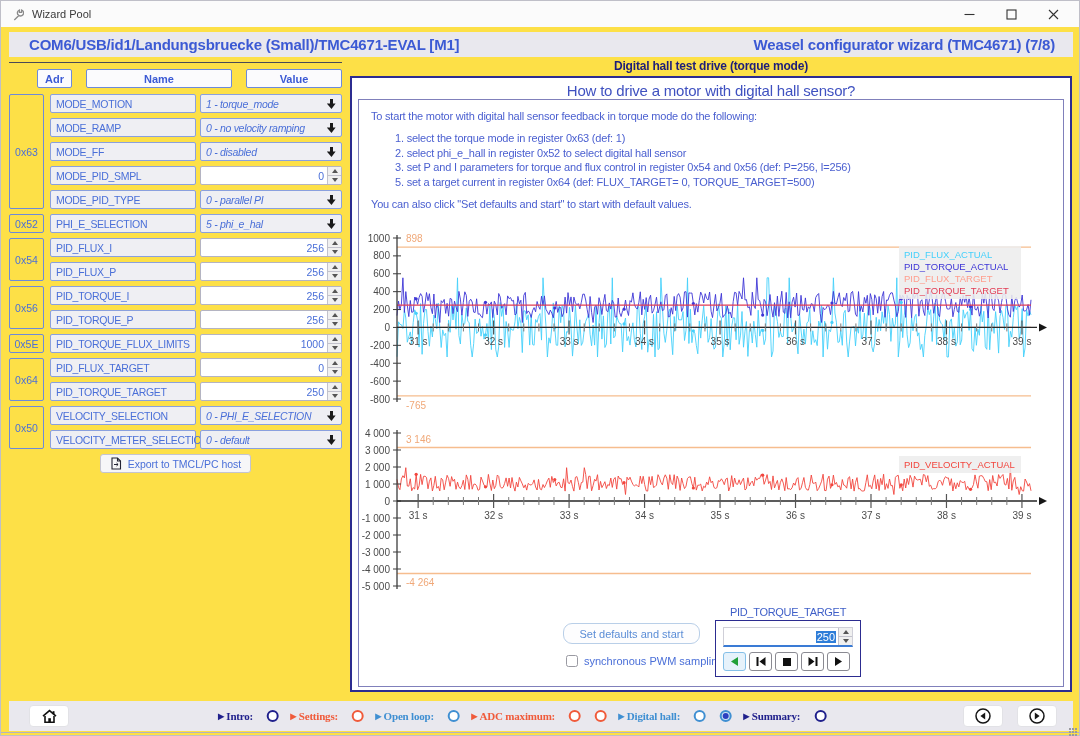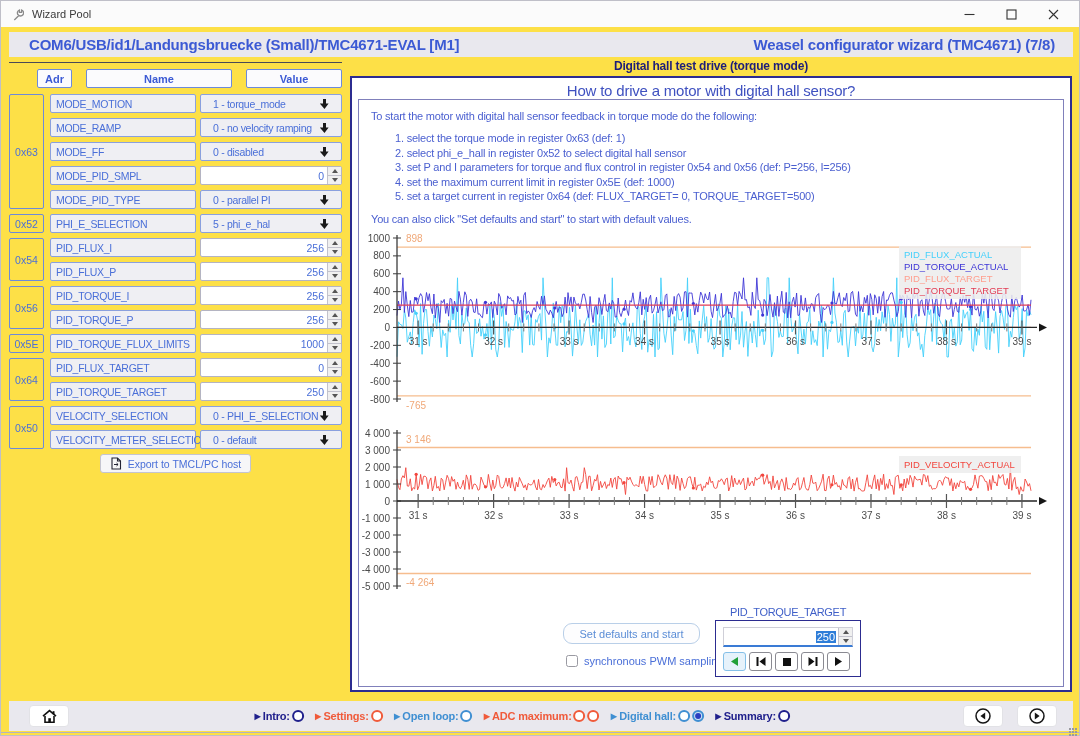--- a/index.html
+++ b/index.html
@@ -26,21 +26,21 @@
   .hcell { border:1px solid #6d8ada; background:#fbfbfd; border-radius:2px; height:19px; display:flex; align-items:center; justify-content:center; font-size:11px; font-weight:bold; color:#3c5ad4; }
   .c-adr { width:35px; flex:none; }
   .c-name { width:146px; flex:none; }
   .c-val { flex:1; }
   .tgroup { display:flex; gap:6px; margin-bottom:5px; }
   .adrcell { width:35px; flex:none; border:1px solid #6d8ada; border-radius:2px; display:flex; align-items:center; justify-content:center; font-size:10.5px; color:#4a6fd8; background:transparent; }
   .grows { flex:1; display:flex; flex-direction:column; gap:5px; }
   .trow { display:flex; gap:4px; height:19px; }
   .ncell { width:146px; flex:none; border:1px solid #8aa0de; border-radius:2px; background:#efeff3; font-size:10.5px; color:#4a6fd8; display:flex; align-items:center; padding-left:5px; letter-spacing:-0.3px; }
   .vcell { flex:1; border-radius:2px; font-size:10.5px; color:#4a6fd8; display:flex; align-items:center; }
-  .vcell.dd { border:1px solid #8aa0de; background:#efeff3; padding:0 12px; cursor:default; }
+  .vcell.dd { border:1px solid #8aa0de; background:#efeff3; padding:0 5px; cursor:default;font-style:italic; }
   .vcell.dd .vtext { flex:1; letter-spacing:-0.3px; }
   .vcell.sp { border:1px solid #b4b4c2; background:#ffffff; padding-left:4px; }
   .vcell.sp .vnum { flex:1; text-align:right; padding-right:3px; }
   .spinner { width:14px; height:100%; display:flex; flex-direction:column; border-left:1px solid #c2c2cc; flex:none; }
   .sbtn { flex:1; background:#f0f0f0; display:flex; align-items:center; justify-content:center; }
   .sbtn + .sbtn { border-top:1px solid #c2c2cc; }
   .tri-up { width:0; height:0; border-left:3px solid transparent; border-right:3px solid transparent; border-bottom:4px solid #555; }
   .tri-dn { width:0; height:0; border-left:3px solid transparent; border-right:3px solid transparent; border-top:4px solid #555; }
   .export-btn { margin:4px auto 0; display:flex; align-items:center; gap:5px; background:#f6f6f8; border:1px solid #c4c4d0; border-radius:3px; height:19px; padding:0 9px; font-size:10.5px; color:#4a6fd8; font-family:inherit; cursor:default; }
 
@@ -68,21 +68,21 @@
   .spinbox .val { flex:1; text-align:right; font-size:11px; padding-right:2px; }
   .spinbox .sel { background:#2e7dd8; color:#fff; padding:0 1px; }
   .pbuttons { display:flex; gap:3px; margin-top:5px; }
   .pbtn { width:23px; height:19px; border:1px solid #8a8a92; border-radius:3px; background:#fff; display:flex; align-items:center; justify-content:center; padding:0; cursor:default; }
   .pbtn.active { background:#e6f2fb; border:1.5px solid #85c0e8; }
 
   
   .footer { position:absolute; left:8px; top:700px; width:1064px; height:30px; background:#e9e8ee; }
   .home-btn { position:absolute; left:20px; top:4px; width:40px; height:22px; background:#fff; border:1px solid #e2e2e6; border-radius:4px; display:flex; align-items:center; justify-content:center; cursor:default; }
   .nav { position:absolute; left:512px; top:0; height:30px; transform:translateX(-50%); display:flex; align-items:center; gap:9px; white-space:nowrap; }
-  .nav-item { display:flex; align-items:center; gap:2px; }
+  .nav-item { display:flex; align-items:center; gap:14px;font-family:Liberation Serif, serif; }
   .nav-label { font-size:11px; font-weight:bold; letter-spacing:-0.2px; }
   .radio { width:12px; height:12px; border-radius:50%; border:2.2px solid; background:#fff; position:relative; }
   .radio.checked { background:#cfe3f5; }
   .radio.checked::after { content:""; position:absolute; left:50%; top:50%; width:6px; height:6px; margin:-3px 0 0 -3px; border-radius:50%; background:#2b3fc0; }
   .nav-arrows { position:absolute; right:16px; top:4px; display:flex; gap:14px; }
   .arrow-btn { width:40px; height:22px; background:#fff; border:1px solid #e2e2e6; border-radius:4px; display:flex; align-items:center; justify-content:center; cursor:default; }
   .bottom-line { position:absolute; left:0; right:0; top:731px; border-top:1px solid #b4b4bc; }
   .resize-grip { position:absolute; right:2px; top:727px; width:8px; height:8px;
     background:radial-gradient(circle at 1px 1px,#9a9aa0 1px,transparent 1.2px);
     background-size:3px 3px; }
@@ -356,21 +356,20 @@
     <div class="panel-title">Digital hall test drive (torque mode)</div>
     <div class="outer-box">
       <div class="box-title">How to drive a motor with digital hall sensor?</div>
       <div class="inner-box">
         <div class="instructions">
           <div class="intro">To start the motor with digital hall sensor feedback in torque mode do the following:</div>
           <div class="steps" id="stepsList">
               <div class="step">1. select the torque mode in register 0x63 (def: 1)</div>
               <div class="step">2. select phi_e_hall in register 0x52 to select digital hall sensor</div>
               <div class="step">3. set P and I parameters for torque and flux control in register 0x54 and 0x56 (def: P=256, I=256)</div>
-              <div class="step">4. set the maximum current limit in register 0x5E (def: 1000)</div>
               <div class="step">5. set a target current in register 0x64 (def: FLUX_TARGET= 0, TORQUE_TARGET=500)</div>
             </div>
           <div class="note">You can also click "Set defaults and start" to start with default values.</div>
         </div>
 
         <div id="chart1" class="chart"><svg width="704" height="200" viewBox="0 0 704 200">
               <line x1="38" y1="21.123333333333335" x2="672" y2="21.123333333333335" stroke="#f6bd8e" stroke-width="1.3"></line>
               <text x="47" y="16.123333333333335" fill="#f0a878" font-size="10">898</text>
               <line x1="38" y1="169.86944444444444" x2="672" y2="169.86944444444444" stroke="#f6bd8e" stroke-width="1.3"></line>
               <text x="47" y="182.86944444444444" fill="#f0a878" font-size="10">-765</text>

